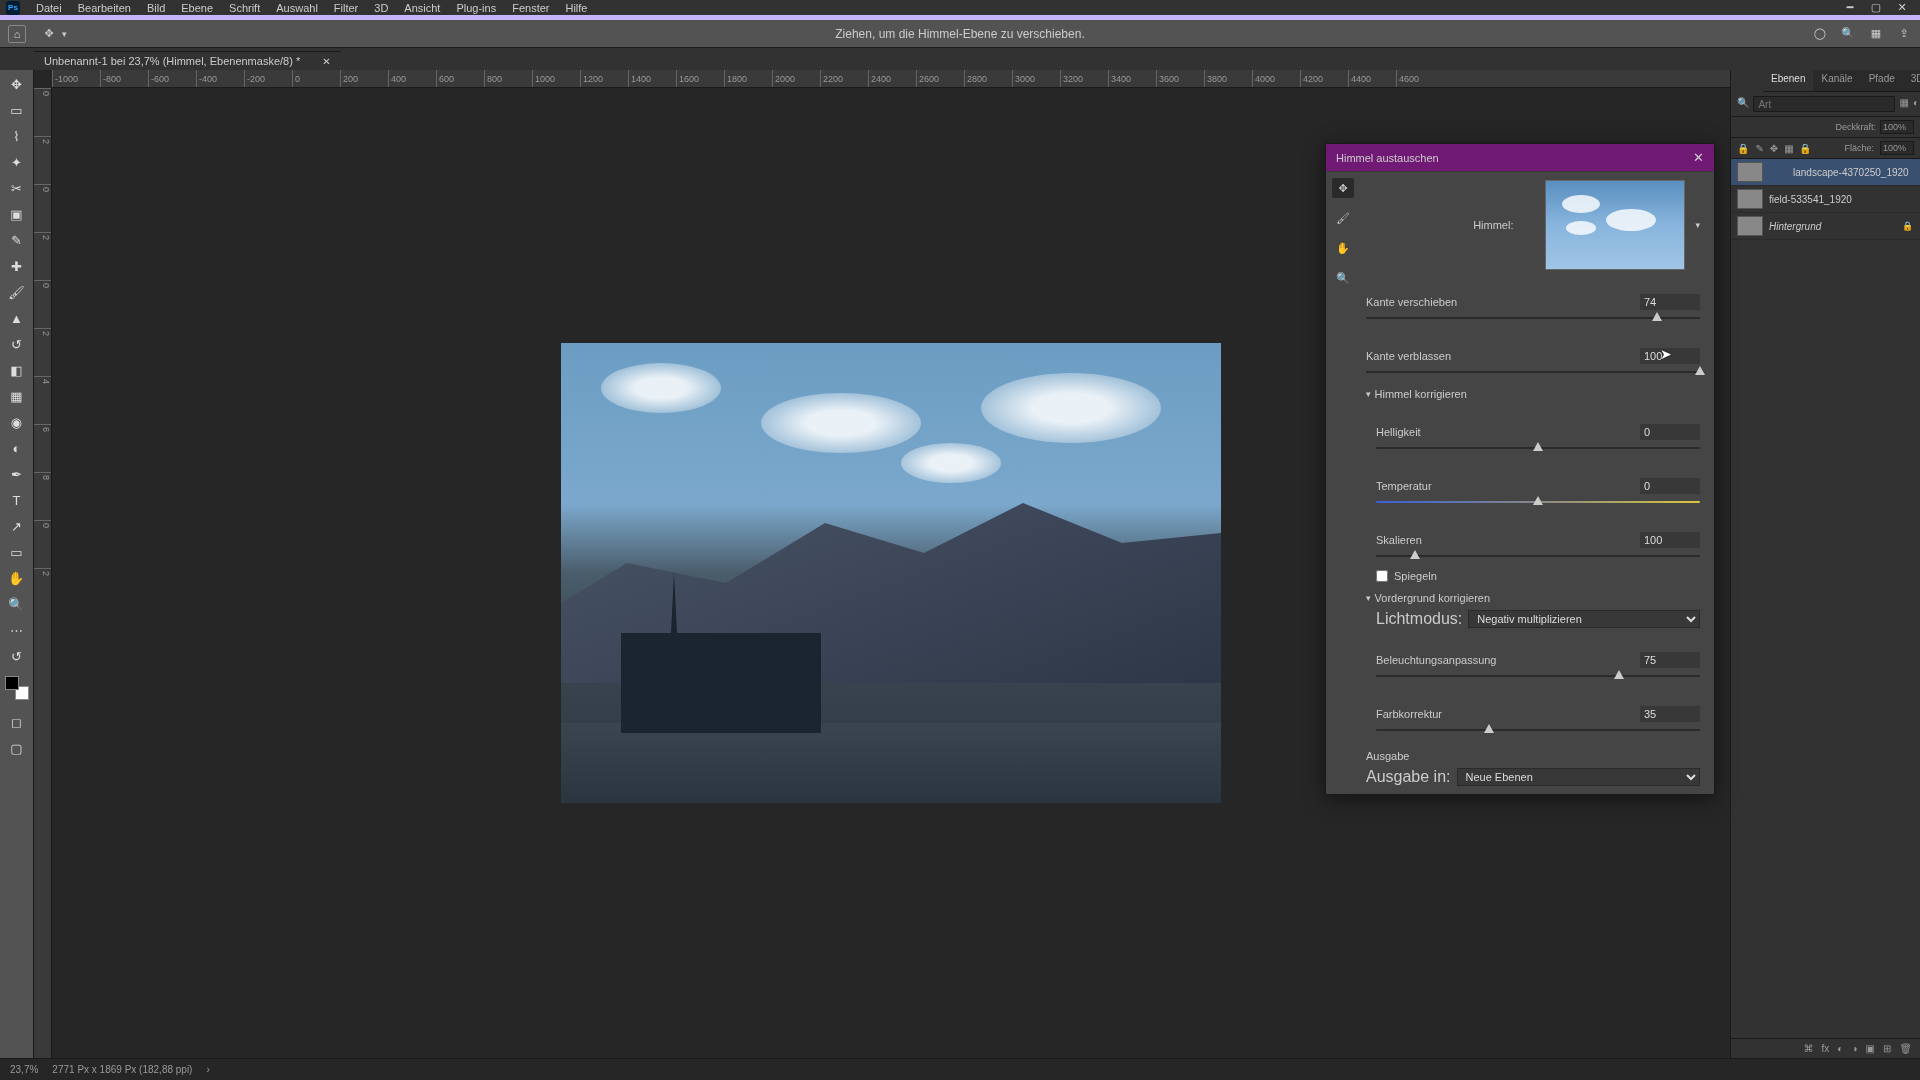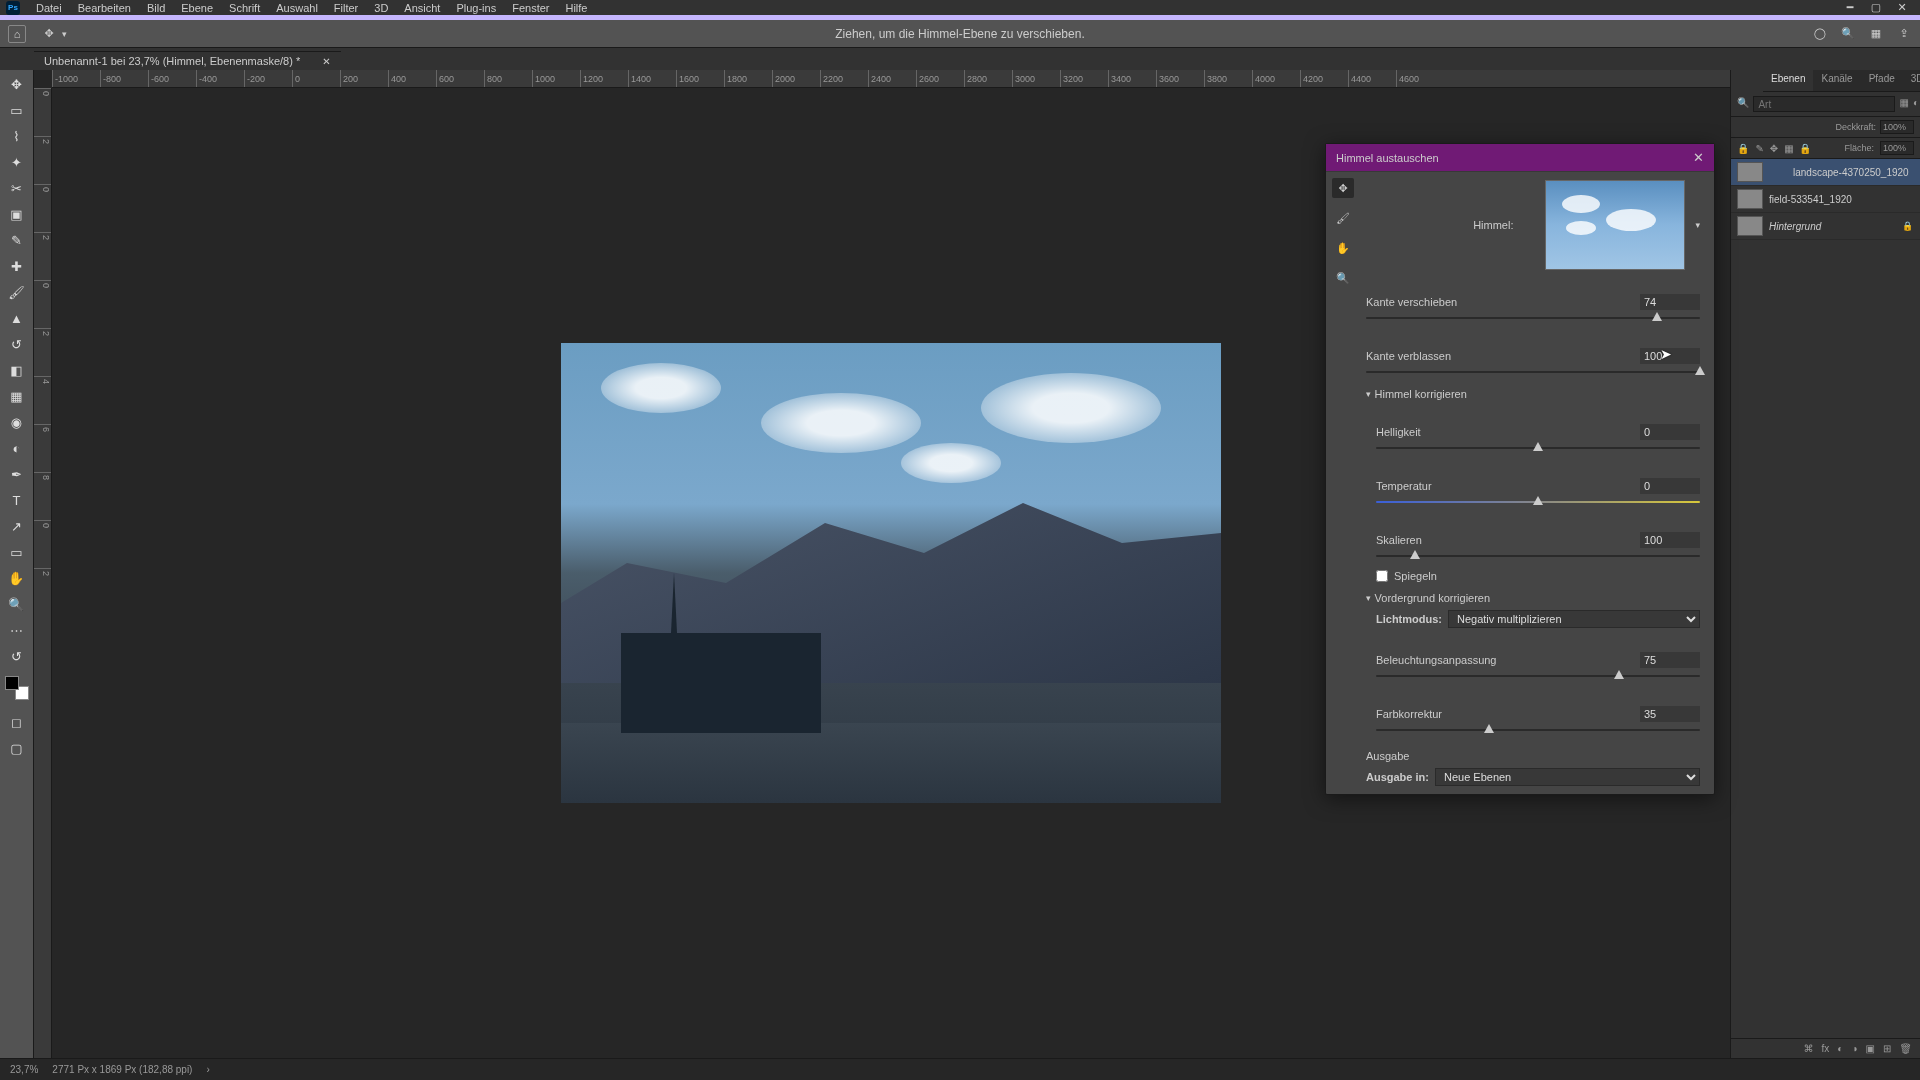--- a/index.html
+++ b/index.html
@@ -87,21 +87,21 @@
 .ctrl-row .valbox { width:60px; background:#383838; border:none; color:#ddd; font-size:11px; padding:2px 4px; text-align:left;}
 .slider-track { position:relative; height:12px; margin:2px 0 4px 0; }
 .slider-track .line { position:absolute; top:5px; left:0; right:0; height:2px; background:#2a2a2a; border-radius:1px;}
 .slider-track .line.temp { background: linear-gradient(to right, #3a5fd8, #888, #d8c83a);}
 .slider-track .handle { position:absolute; top:0; width:0; height:0; border-left:5px solid transparent; border-right:5px solid transparent; border-bottom:9px solid #ccc; transform:translateX(-5px);}
 .section-hdr { display:flex; align-items:center; gap:4px; margin-top:10px; margin-bottom:2px; font-size:11px;}
 .section-hdr .chev { font-size:9px; }
 .checkbox-row { display:flex; align-items:center; gap:6px; margin-top:8px; }
 .checkbox-row input { width:12px; height:12px;}
 .select-row { display:flex; align-items:center; gap:6px; margin-top:6px;}
-.select-row label { font-size:11px;font-weight:bold;}
+.select-row label { font-size:16px;}
 .select-row select { flex:1; background:#383838; border:1px solid #2a2a2a; color:#ddd; font-size:11px; padding:1px 4px;}
 .dialog-footer { display:flex; align-items:center; padding:10px 14px; gap:10px;}
 .dialog-footer .spacer { flex:1; }
 .dialog-footer button { padding:4px 22px; border-radius:14px; border:1px solid #888; background:#454545; color:#ddd; font-size:11px;}
 .dialog-footer button.primary { border-color:#aaa; }
 
 
 .statusbar { position:absolute; bottom:0; left:0; right:0; height:22px; background:#262626; display:flex; align-items:center; padding:0 10px; gap:14px; font-size:10px; color:#999; border-top:1px solid #1a1a1a;}
 
 .cursor-arrow { position:absolute; top:346px; left:1660px; font-size:14px; color:#fff; pointer-events:none; text-shadow: 0 0 2px #000;}

